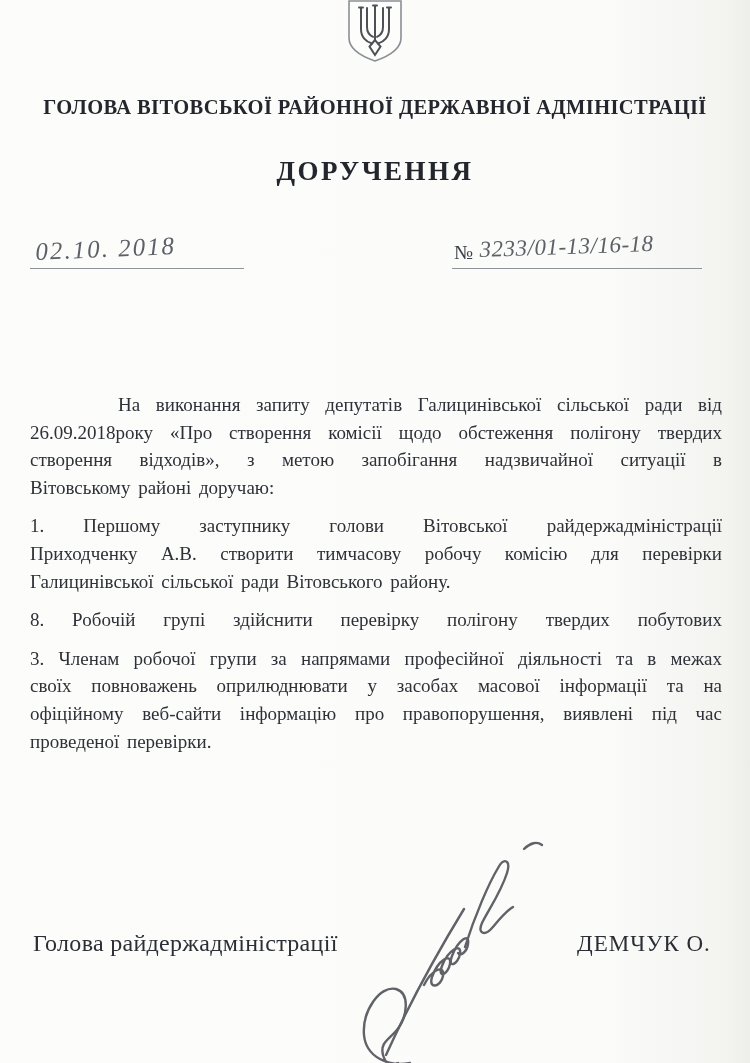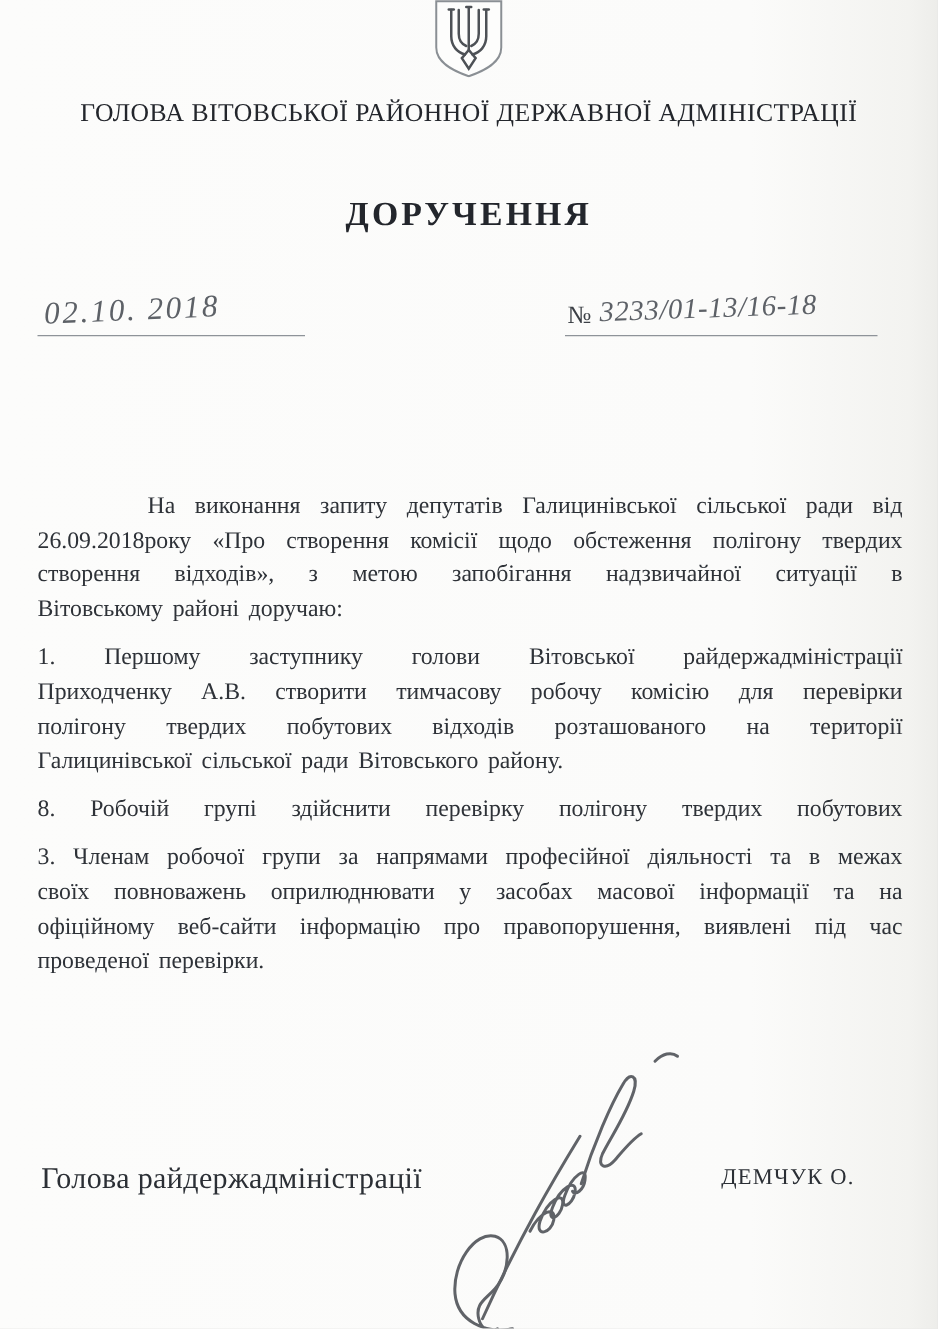--- a/index.html
+++ b/index.html
@@ -16,25 +16,25 @@
   .emblem {
     position: absolute;
     top: 0;
     left: 50%;
     transform: translateX(-50%);
     width: 58px;
     height: 62px;
   }
   .org-title {
     position: absolute;
-    top: 80px;
+    top: 96px;
     left: 0;
     width: 100%;
     text-align: center;
-    font-weight: normal;
+    font-weight: bold;
     font-size: 20.5px;
     letter-spacing: 0.4px;
     color: #23262c;
   }
   .doc-type {
     position: absolute;
     top: 156px;
     left: 0;
     width: 100%;
     text-align: center;
@@ -108,21 +108,21 @@
     position: absolute;
     left: 33px;
     top: 930px;
     font-size: 24px;
     letter-spacing: 0.3px;
   }
   .signer-name {
     position: absolute;
     left: 577px;
     top: 931px;
-    font-size: 18px;
+    font-size: 23px;
     letter-spacing: 1px;
   }
   .signature-svg {
     position: absolute;
     left: 358px;
     top: 813px;
     width: 200px;
     height: 250px;
   }
 </style>
@@ -162,21 +162,20 @@
   <div class="doc-body">
       <div class="para">
         <div class="bline just indent">На виконання запиту депутатів Галицинівської сільської ради від</div>
         <div class="bline just">26.09.2018року «Про створення комісії щодо обстеження полігону твердих</div>
         <div class="bline just">створення відходів», з метою запобігання надзвичайної ситуації в</div>
         <div class="bline last">Вітовському районі доручаю:</div>
       </div>
       <div class="para">
         <div class="bline just">1. Першому заступнику голови Вітовської райдержадміністрації</div>
         <div class="bline just">Приходченку А.В. створити тимчасову робочу комісію для перевірки</div>
-        <div class="bline just">полігону твердих побутових відходів розташованого на території</div>
         <div class="bline last">Галицинівської сільської ради Вітовського району.</div>
       </div>
       <div class="para">
         <div class="bline just">8. Робочій групі здійснити перевірку полігону твердих побутових</div>
       </div>
       <div class="para">
         <div class="bline just">3. Членам робочої групи за напрямами професійної діяльності та в межах</div>
         <div class="bline just">своїх повноважень оприлюднювати у засобах масової інформації та на</div>
         <div class="bline just">офіційному веб-сайти інформацію про правопорушення, виявлені під час</div>
         <div class="bline last">проведеної перевірки.</div>

